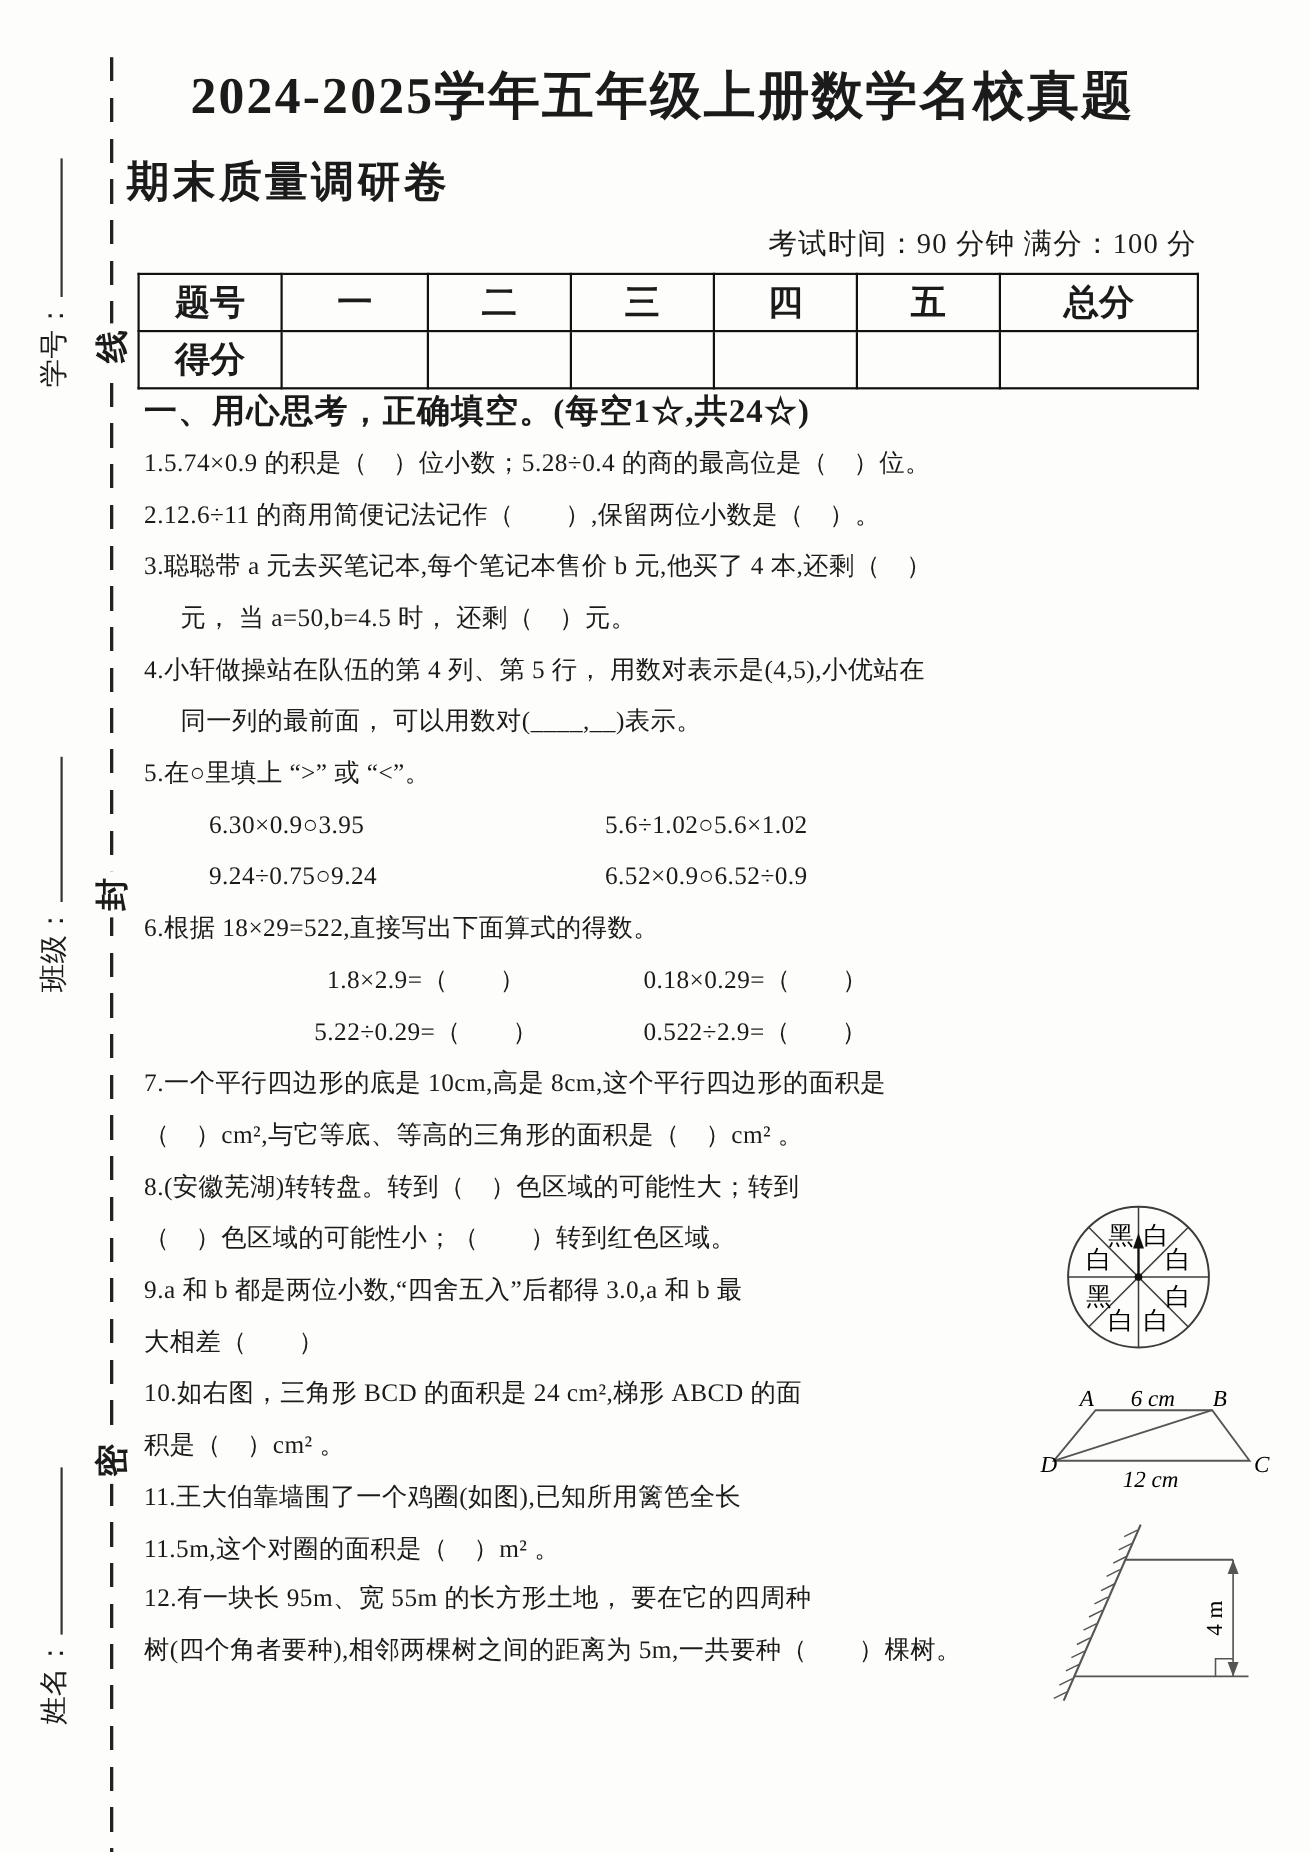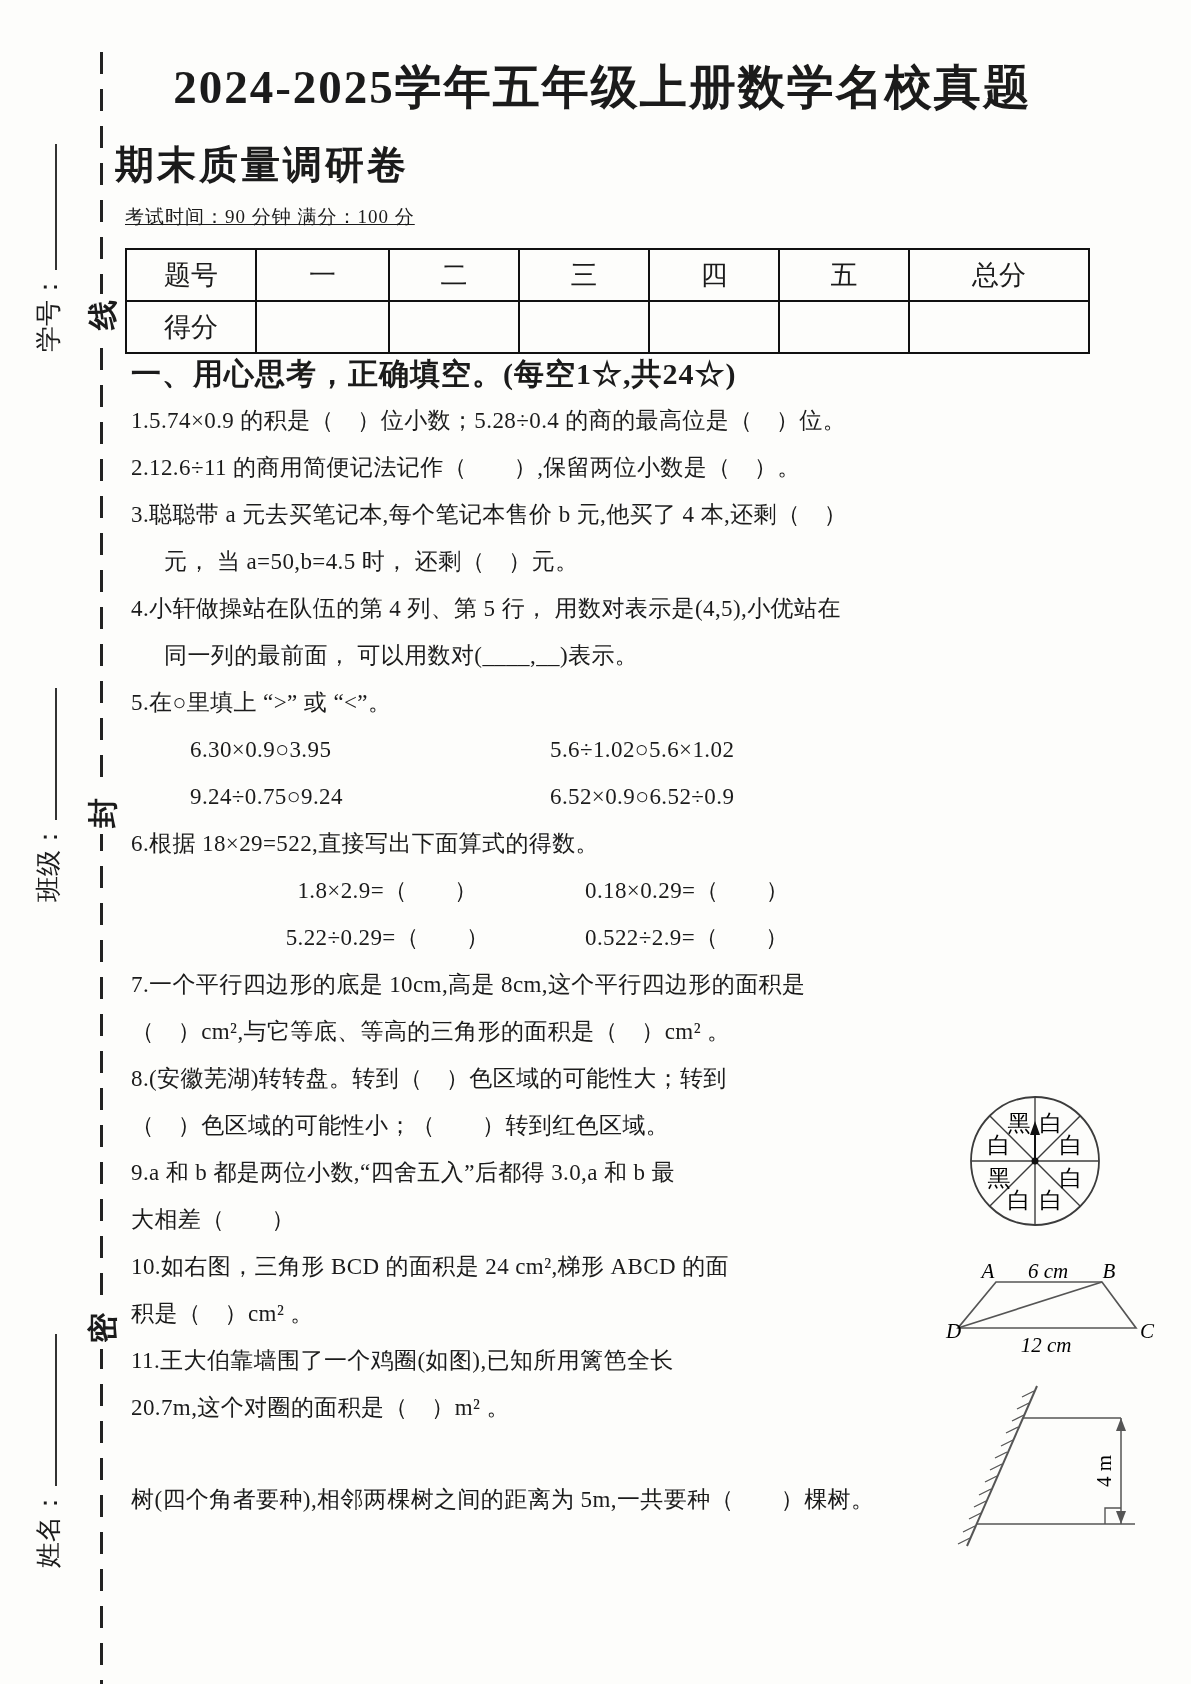--- a/index.html
+++ b/index.html
@@ -13,26 +13,26 @@
         font-size:30px;font-weight:bold;background:#fdfdfb;transform:rotate(-90deg);}
   .side-field{position:absolute;left:30px;height:38px;line-height:38px;font-size:26px;white-space:nowrap;
               transform:rotate(-90deg);transform-origin:0 0;}
   .fill-line{display:inline-block;border-bottom:2px solid #333;height:24px;margin-left:4px;}
 
   
   .title1{position:absolute;left:115px;top:56px;width:975px;text-align:center;
           font-size:47px;font-weight:bold;letter-spacing:2px;white-space:nowrap;}
   .title2{position:absolute;left:115px;top:138px;width:975px;text-align:left;
           font-size:39px;font-weight:bold;letter-spacing:3px;}
-  .exam-info{position:absolute;left:125px;top:204px;width:963px;
-             font-size:19px;letter-spacing:1px;text-decoration:underline;}
+  .exam-info{position:absolute;left:125px;top:204px;width:963px;text-align:right;
+             font-size:26px;letter-spacing:1px;}
 
   
   table.score{position:absolute;left:125px;top:248px;width:963px;border-collapse:collapse;table-layout:fixed;}
-  table.score td{border:2px solid #111;height:50px;text-align:center;font-size:27px;font-weight:normal;padding:0;}
+  table.score td{border:2px solid #111;height:50px;text-align:center;font-size:32px;font-weight:bold;padding:0;}
 
   
   .sec-heading{position:absolute;left:131px;top:354px;font-size:30px;font-weight:bold;letter-spacing:1px;white-space:nowrap;}
   .line{position:absolute;left:131px;font-size:23px;line-height:40px;white-space:nowrap;letter-spacing:0.4px;}
   .ind{left:164px;}
   .pair{left:190px;}
   .w5{display:inline-block;width:360px;}
   .w6{display:inline-block;width:395px;text-align:center;}
 
   
@@ -120,21 +120,22 @@
   </div>
   <div class="line" style="top:965px">7.一个平行四边形的底是 10cm,高是 8cm,这个平行四边形的面积是</div>
   <div class="line" style="top:1012px">（　）cm²,与它等底、等高的三角形的面积是（　）cm² 。</div>
   <div class="line" style="top:1059px">8.(安徽芜湖)转转盘。转到（　）色区域的可能性大；转到</div>
   <div class="line" style="top:1106px">（　）色区域的可能性小；（　　）转到红色区域。</div>
   <div class="line" style="top:1153px">9.a 和 b 都是两位小数,“四舍五入”后都得 3.0,a 和 b 最</div>
   <div class="line" style="top:1200px">大相差（　　）</div>
   <div class="line" style="top:1247px">10.如右图，三角形 BCD 的面积是 24 cm²,梯形 ABCD 的面</div>
   <div class="line" style="top:1294px">积是（　）cm² 。</div>
   <div class="line" style="top:1341px">11.王大伯靠墙围了一个鸡圈(如图),已知所用篱笆全长</div>
-  <div class="line" style="top:1388px">20.7m,这个对圈的面积是（　）m² 。</div>
+  <div class="line" style="top:1388px">11.5m,这个对圈的面积是（　）m² 。</div>
+  <div class="line" style="top:1433px">12.有一块长 95m、宽 55m 的长方形土地， 要在它的四周种</div>
   <div class="line" style="top:1480px">树(四个角者要种),相邻两棵树之间的距离为 5m,一共要种（　　）棵树。</div>
 
   <svg class="fig" style="left:962px;top:1090px" width="146" height="146" viewBox="0 0 146 146">
     <circle cx="73" cy="71" r="64" fill="none" stroke="#3c3c3c" stroke-width="1.8"></circle>
     <line x1="73" y1="7" x2="73" y2="135" stroke="#3c3c3c" stroke-width="1.4"></line>
     <line x1="9" y1="71" x2="137" y2="71" stroke="#3c3c3c" stroke-width="1.4"></line>
     <line x1="27.7" y1="25.7" x2="118.3" y2="116.3" stroke="#3c3c3c" stroke-width="1.4"></line>
     <line x1="118.3" y1="25.7" x2="27.7" y2="116.3" stroke="#3c3c3c" stroke-width="1.4"></line>
     <line x1="73" y1="71" x2="73" y2="42" stroke="#111" stroke-width="2"></line>
     <polygon points="73,31 68,45 78,45" fill="#111"></polygon>

